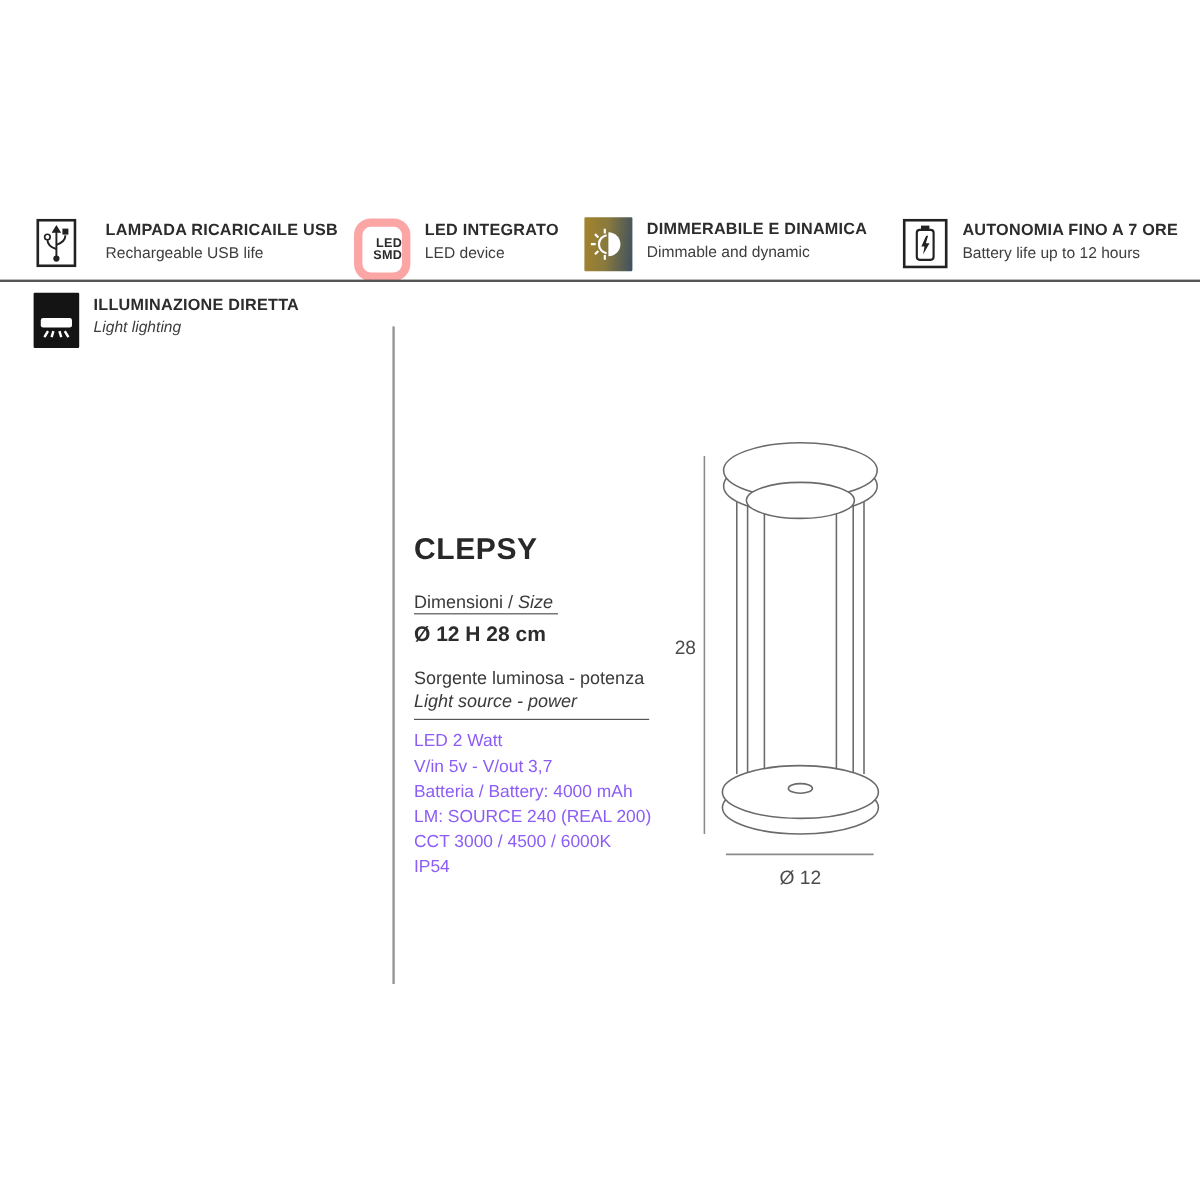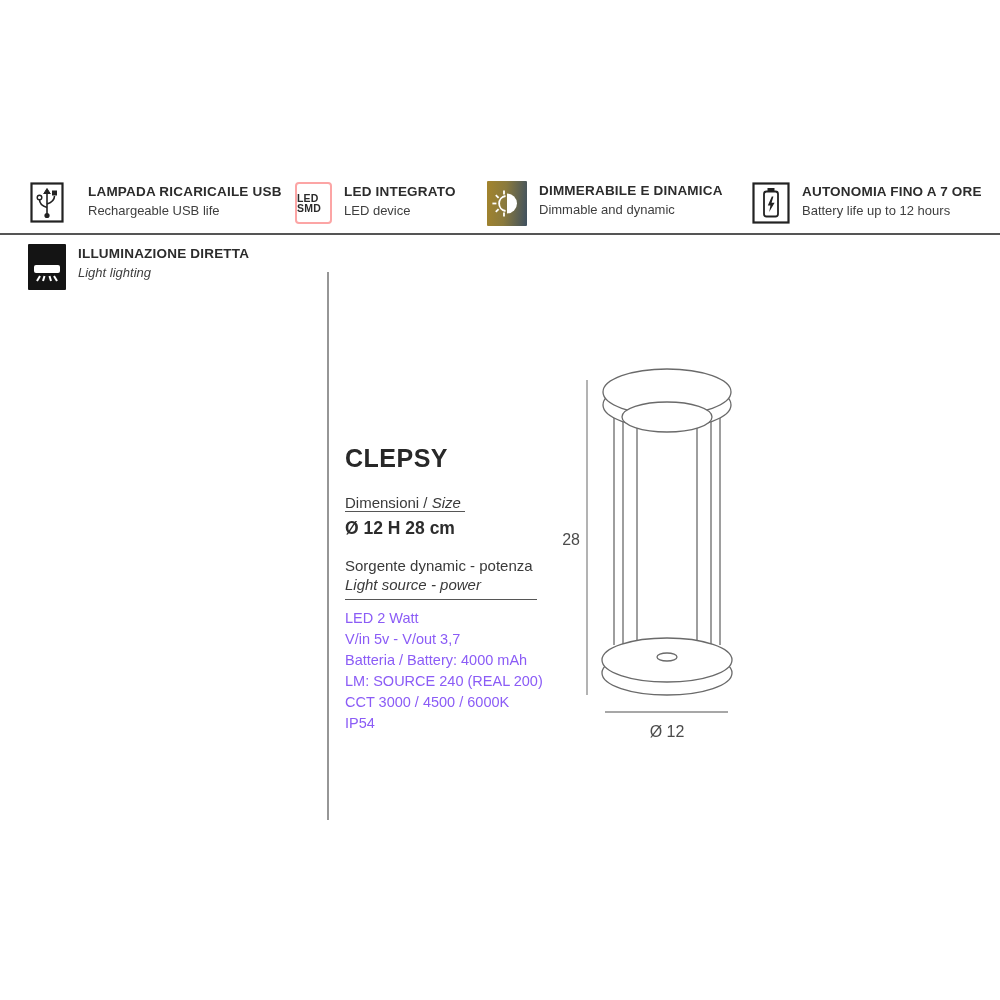--- a/index.html
+++ b/index.html
@@ -9,22 +9,22 @@
   }
   .badge{position:absolute;display:flex;align-items:flex-start;}
   .badge .txt{margin-top:2px;}
   .badge .title{font-weight:bold;font-size:13.5px;color:#2c2c2c;letter-spacing:.2px;white-space:nowrap;}
   .badge .subtitle{font-size:13px;color:#3e3e3e;margin-top:4px;white-space:nowrap;}
   .badge .subtitle.italic{font-style:italic;}
   .g24 .txt{margin-left:24px;}
   .g12 .txt{margin-left:12px;}
   .iconbox{flex:0 0 auto;}
   .led-box{
-    width:33px;height:38px;border:2px solid #fca5a5;border-radius:4px;
-    display:flex;flex-direction:column;align-items:flex-start;justify-content:center;
+    width:33px;height:38px;border:7px solid #fca5a5;border-radius:14px;
+    display:flex;flex-direction:column;align-items:flex-end;justify-content:center;
     font-weight:bold;font-size:10.5px;line-height:10.5px;color:#2b2b2b;letter-spacing:.2px;
   }
   .dim-grad{
     width:40px;height:45px;border-radius:1px;
     background:linear-gradient(95deg,#a3842c 0%,#8a7a3d 45%,#3e5060 100%);
     display:flex;align-items:center;justify-content:center;
   }
   .black-box{
     width:38px;height:46px;background:#141414;border-radius:1px;
     display:flex;align-items:center;justify-content:center;
@@ -132,21 +132,21 @@
 <div class="vdivider"></div>
 
 <div class="info">
   <div class="prod-name">CLEPSY</div>
 
   <div class="section-label"><span>Dimensioni / </span><span class="en">Size</span></div>
 
   <div class="size-value">Ø 12 H 28 cm</div>
 
   <div class="source-label">
-    <div>Sorgente dynamic - potenza</div>
+    <div>Sorgente luminosa - potenza</div>
     <div class="en">Light source - power</div>
   </div>
 
   <div class="specs">
     <div>LED 2 Watt</div>
     <div>V/in 5v - V/out 3,7</div>
     <div>Batteria / Battery: 4000 mAh</div>
     <div>LM: SOURCE 240 (REAL 200)</div>
     <div>CCT 3000 / 4500 / 6000K</div>
     <div>IP54</div>

